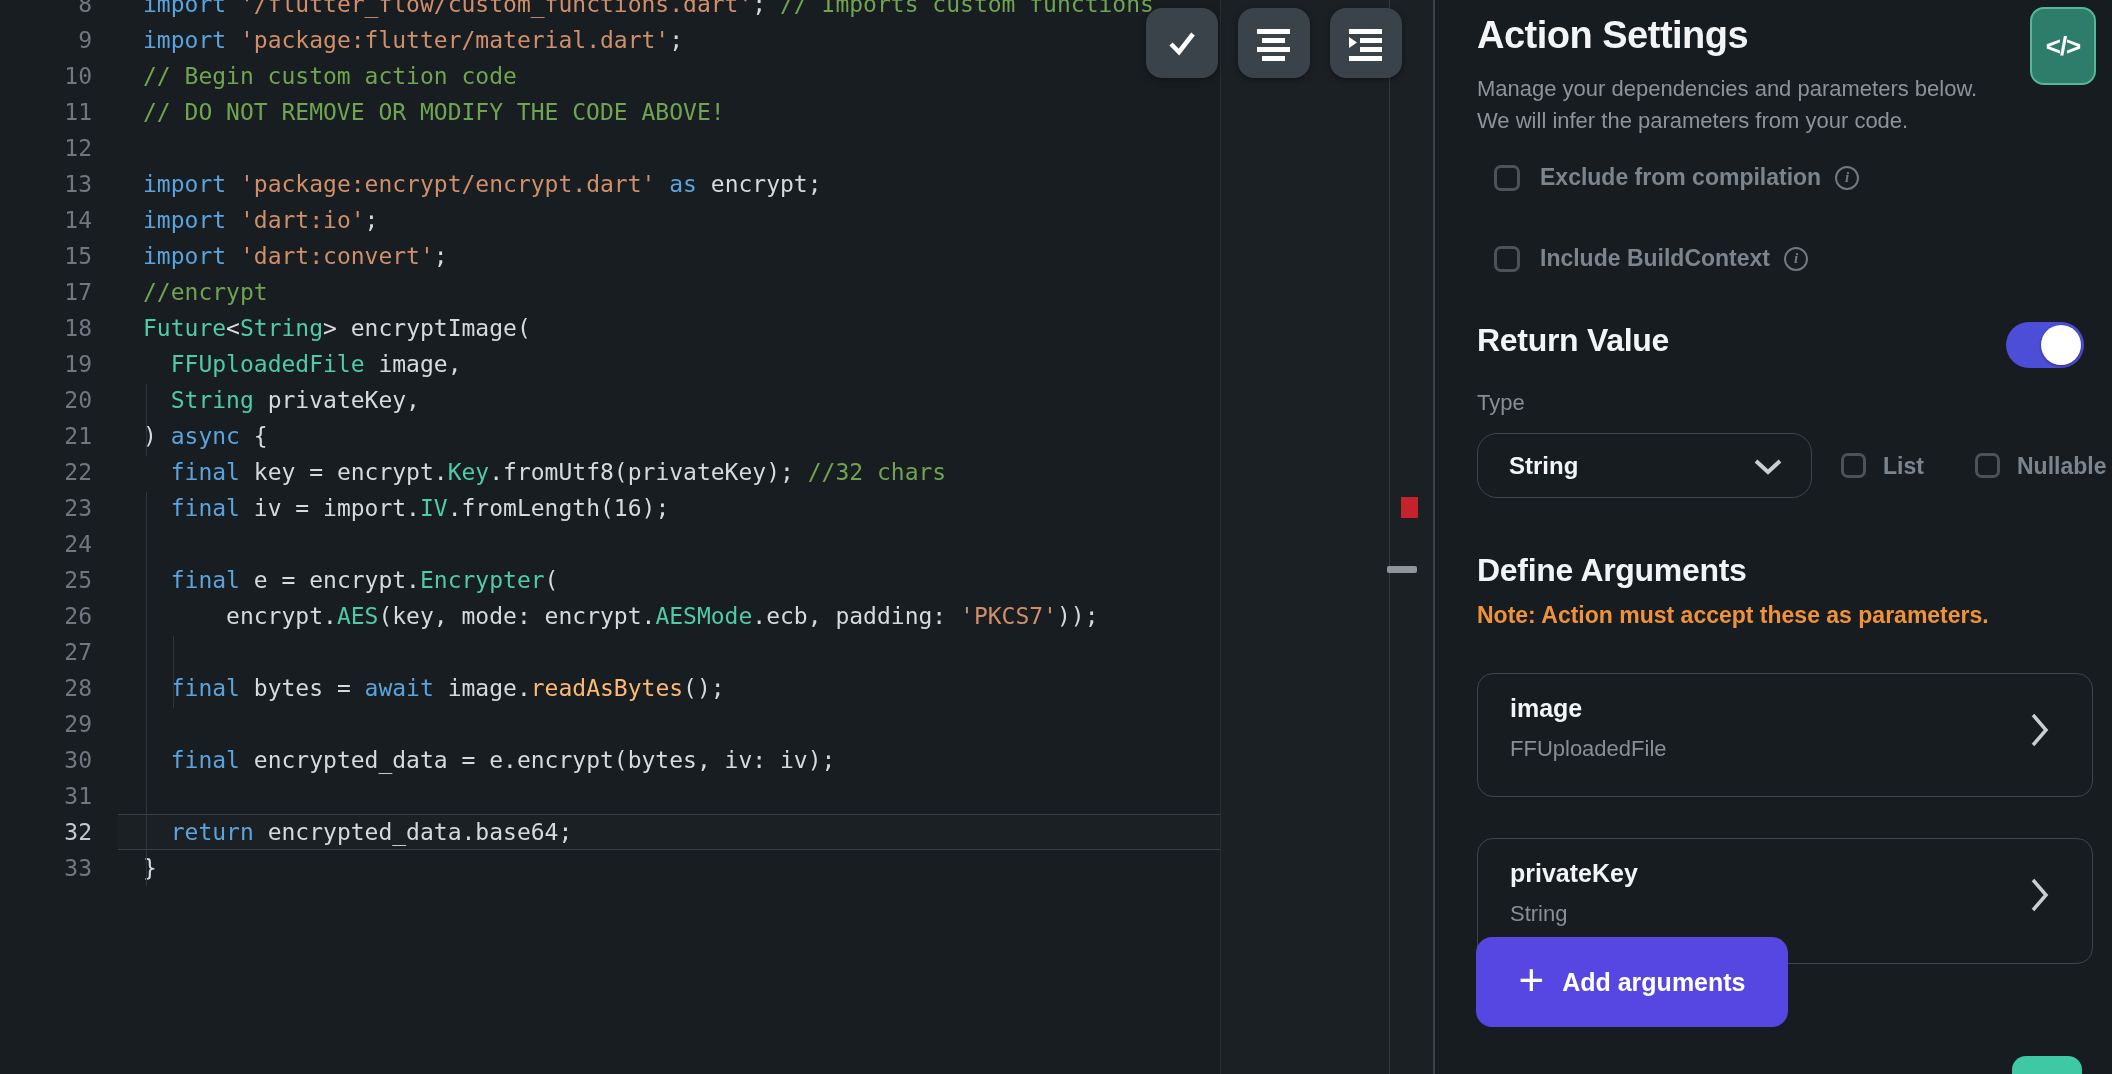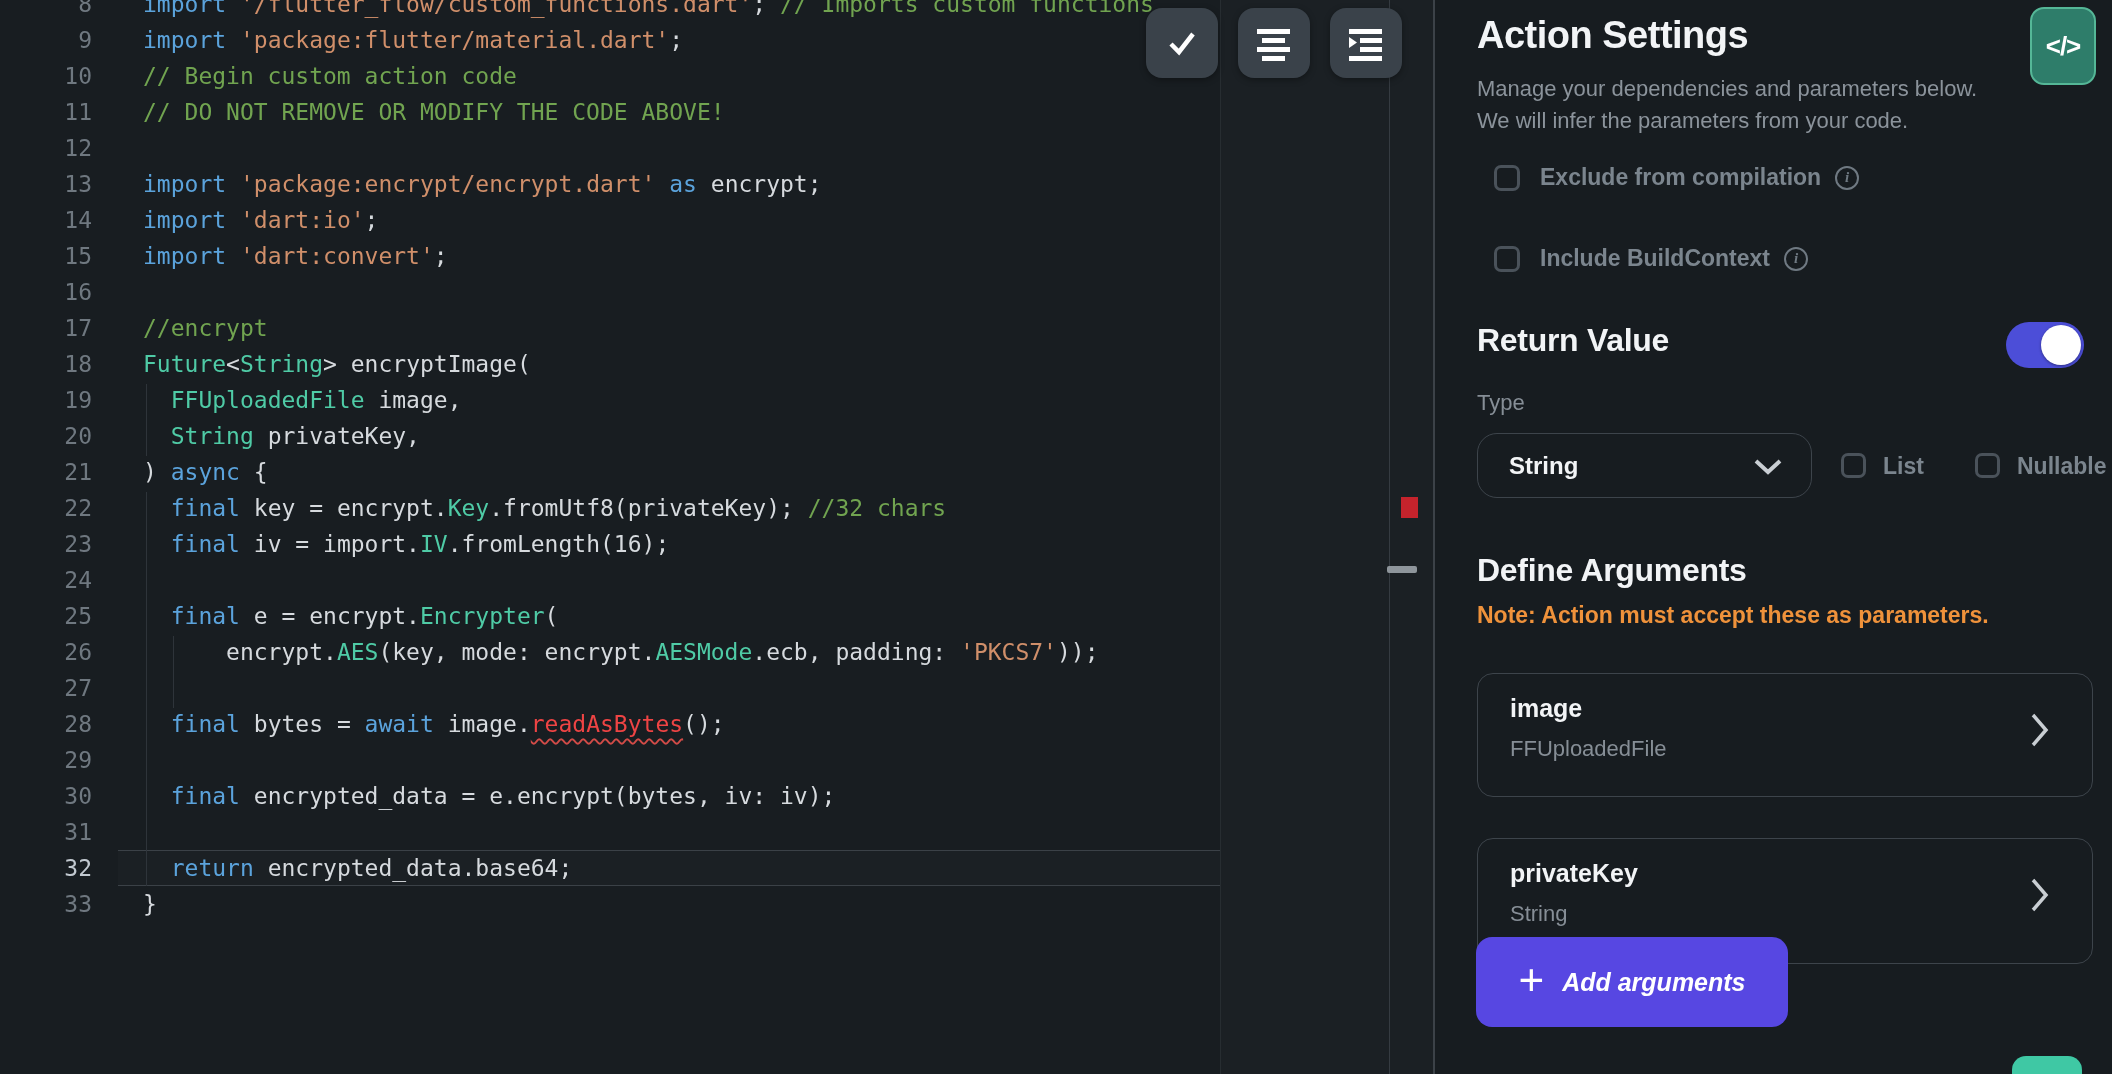--- a/index.html
+++ b/index.html
@@ -19,21 +19,21 @@
   #code-lines{position:absolute;left:0;top:-14px;width:1434px;
       font-family:"DejaVu Sans Mono",monospace;font-size:23px;}
   .code-row{position:relative;height:36px;line-height:36px;white-space:pre;}
   .code-row .gutter-num{position:absolute;left:0;top:0;width:92px;text-align:right;color:#6f7880;}
   .code-row .code-text{position:absolute;left:143px;top:0;color:#d6dade;}
   .code-row.current .gutter-num{color:#c2c9d0;}
   .code-row.current::before{content:"";position:absolute;left:118px;right:214px;top:0;height:34px;
       border-top:1px solid #3b4147;border-bottom:1px solid #3b4147;background:rgba(255,255,255,0.015);}
   .tok-kw{color:#5ba3dc;} .tok-str{color:#d08f6a;} .tok-com{color:#71a450;}
   .tok-typ{color:#4fcba6;} .tok-txt{color:#d6dade;}
-  .tok-err{color:#ef4444;text-decoration:underline;text-decoration-style:wavy;
+  .tok-err{color:#fdba74;text-decoration-style:wavy;
       text-decoration-color:#d24b47;text-decoration-thickness:2px;text-underline-offset:6px;}
   .indent-guide{position:absolute;width:1px;background:#2e343a;}
 
   
   #editor-toolbar{position:absolute;left:1146px;top:8px;}
   .tool-btn{position:absolute;top:0;width:72px;height:70px;border-radius:16px;background:#3a424a;
       box-shadow:0 2px 6px rgba(0,0,0,.35);display:flex;align-items:center;justify-content:center;}
   .tool-btn svg{display:block;}
 
   
@@ -61,40 +61,39 @@
   #type-dropdown svg{position:absolute;right:28px;top:24px;}
   .mini-check{position:absolute;display:flex;}
   .note{position:absolute;left:42px;color:#ef923b;font-size:23px;font-weight:bold;}
   .arg-card{position:absolute;left:42px;width:616px;border:1px solid #3d444b;border-radius:16px;box-sizing:border-box;}
   .arg-name{position:absolute;left:32px;top:20px;color:#f2f4f6;font-size:25px;font-weight:bold;}
   .arg-type{position:absolute;left:32px;top:62px;color:#868e96;font-size:22px;}
   .arg-chevron{position:absolute;right:42px;top:38px;}
   #add-args-btn{position:absolute;left:41px;top:937px;width:312px;height:90px;border-radius:16px;background:#5747e2;
       display:flex;align-items:center;justify-content:center;}
   #add-args-btn .plus{color:#fff;font-size:44px;font-weight:normal;margin-right:18px;margin-top:-4px;}
-  #add-args-btn .lbl{color:#fff;font-size:25px;font-weight:bold;font-style:italic;}
+  #add-args-btn .lbl{color:#fff;font-size:25px;font-weight:bold;}
   #corner-fab{position:absolute;left:577px;top:1056px;width:70px;height:40px;border-radius:14px 14px 0 0;background:#3fc8a4;}
 </style>
 </head>
 <body>
 
 <div id="app">
 
   <div id="editor">
     <div id="overflow-strip"></div>
     <div id="code-lines">
         <div class="code-row"><span class="gutter-num">8</span><span class="code-text"><span class="tok-kw">import</span><span class="tok-txt"> </span><span class="tok-str">'/flutter_flow/custom_functions.dart'</span><span class="tok-txt">; </span><span class="tok-com">// Imports custom functions</span></span></div>
         <div class="code-row"><span class="gutter-num">9</span><span class="code-text"><span class="tok-kw">import</span><span class="tok-txt"> </span><span class="tok-str">'package:flutter/material.dart'</span><span class="tok-txt">;</span></span></div>
         <div class="code-row"><span class="gutter-num">10</span><span class="code-text"><span class="tok-com">// Begin custom action code</span></span></div>
         <div class="code-row"><span class="gutter-num">11</span><span class="code-text"><span class="tok-com">// DO NOT REMOVE OR MODIFY THE CODE ABOVE!</span></span></div>
         <div class="code-row"><span class="gutter-num">12</span><span class="code-text"></span></div>
         <div class="code-row"><span class="gutter-num">13</span><span class="code-text"><span class="tok-kw">import</span><span class="tok-txt"> </span><span class="tok-str">'package:encrypt/encrypt.dart'</span><span class="tok-txt"> </span><span class="tok-kw">as</span><span class="tok-txt"> encrypt;</span></span></div>
         <div class="code-row"><span class="gutter-num">14</span><span class="code-text"><span class="tok-kw">import</span><span class="tok-txt"> </span><span class="tok-str">'dart:io'</span><span class="tok-txt">;</span></span></div>
         <div class="code-row"><span class="gutter-num">15</span><span class="code-text"><span class="tok-kw">import</span><span class="tok-txt"> </span><span class="tok-str">'dart:convert'</span><span class="tok-txt">;</span></span></div>
-        <div class="code-row"><span class="gutter-num">16</span><span class="code-text"></span></div>
         <div class="code-row"><span class="gutter-num">17</span><span class="code-text"><span class="tok-com">//encrypt</span></span></div>
         <div class="code-row"><span class="gutter-num">18</span><span class="code-text"><span class="tok-typ">Future</span><span class="tok-txt">&lt;</span><span class="tok-typ">String</span><span class="tok-txt">&gt; encryptImage(</span></span></div>
         <div class="code-row"><span class="gutter-num">19</span><span class="code-text"><span class="tok-txt">  </span><span class="tok-typ">FFUploadedFile</span><span class="tok-txt"> image,</span></span></div>
         <div class="code-row"><span class="gutter-num">20</span><span class="code-text"><span class="tok-txt">  </span><span class="tok-typ">String</span><span class="tok-txt"> privateKey,</span></span></div>
         <div class="code-row"><span class="gutter-num">21</span><span class="code-text"><span class="tok-txt">) </span><span class="tok-kw">async</span><span class="tok-txt"> {</span></span></div>
         <div class="code-row"><span class="gutter-num">22</span><span class="code-text"><span class="tok-txt">  </span><span class="tok-kw">final</span><span class="tok-txt"> key = encrypt.</span><span class="tok-typ">Key</span><span class="tok-txt">.fromUtf8(privateKey); </span><span class="tok-com">//32 chars</span></span></div>
         <div class="code-row"><span class="gutter-num">23</span><span class="code-text"><span class="tok-txt">  </span><span class="tok-kw">final</span><span class="tok-txt"> iv = import.</span><span class="tok-typ">IV</span><span class="tok-txt">.fromLength(16);</span></span></div>
         <div class="code-row"><span class="gutter-num">24</span><span class="code-text"></span></div>
         <div class="code-row"><span class="gutter-num">25</span><span class="code-text"><span class="tok-txt">  </span><span class="tok-kw">final</span><span class="tok-txt"> e = encrypt.</span><span class="tok-typ">Encrypter</span><span class="tok-txt">(</span></span></div>
         <div class="code-row"><span class="gutter-num">26</span><span class="code-text"><span class="tok-txt">      encrypt.</span><span class="tok-typ">AES</span><span class="tok-txt">(key, mode: encrypt.</span><span class="tok-typ">AESMode</span><span class="tok-txt">.ecb, padding: </span><span class="tok-str">'PKCS7'</span><span class="tok-txt">));</span></span></div>

